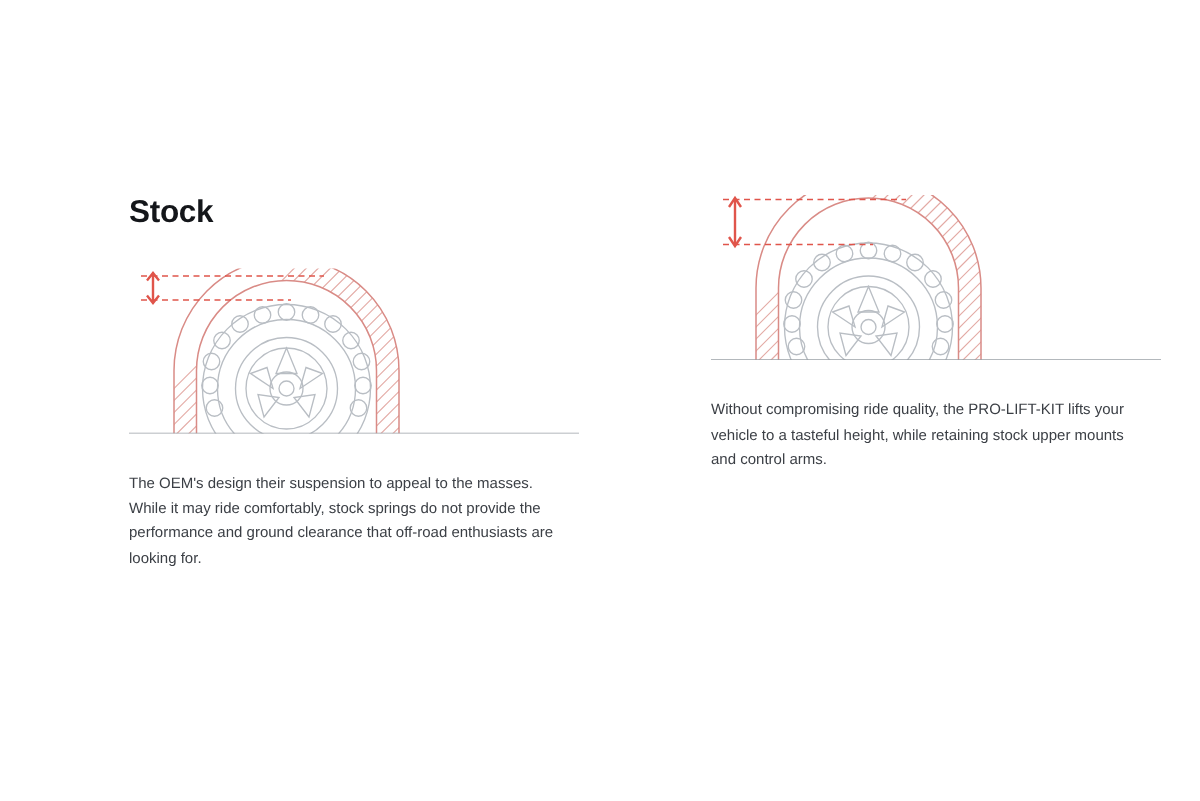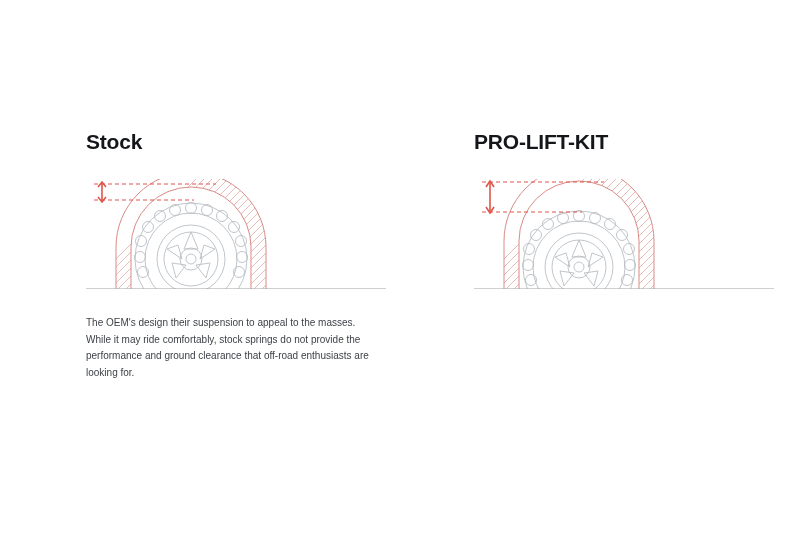--- a/index.html
+++ b/index.html
@@ -160,21 +160,20 @@
           <path class="measure" d="M 12 8 L 16 3 L 20 8"></path>
           <path class="measure" d="M 12 18 L 16 23 L 20 18"></path>
         </g>
       </svg>
     </div>
 
     <p class="panel-desc">The OEM's design their suspension to appeal to the masses. While it may ride comfortably, stock springs do not provide the performance and ground clearance that off-road enthusiasts are looking for.</p>
   </div>
 
   <div class="panel panel-right">
-    <h2 class="panel-title">PRO-LIFT-KIT</h2>
 
     <div class="figure">
       <svg width="300" height="110" viewBox="0 0 300 110" xmlns="http://www.w3.org/2000/svg">
         <defs>
           <clipPath id="ringClipR">
             <path d="M 30 110 L 30 62 A 75 75 0 0 1 180 62 L 180 110 L 165 110 L 165 62 A 60 60 0 0 0 45 62 L 45 110 Z"></path>
           </clipPath>
         </defs>
 
         <g clip-path="url(#ringClipR)">
@@ -245,15 +244,16 @@
         <g>
           <line class="dash" x1="8" y1="3" x2="130" y2="3"></line>
           <line class="dash" x1="8" y1="33" x2="108" y2="33"></line>
           <line class="measure" x1="16" y1="3" x2="16" y2="33"></line>
           <path class="measure" d="M 12 8 L 16 2 L 20 8"></path>
           <path class="measure" d="M 12 28 L 16 34 L 20 28"></path>
         </g>
       </svg>
     </div>
 
+    <p class="panel-desc">Without compromising ride quality, the PRO-LIFT-KIT lifts your vehicle to a tasteful height, while retaining stock upper mounts and control arms.</p>
   </div>
 
 </div>
 
 </body></html>

